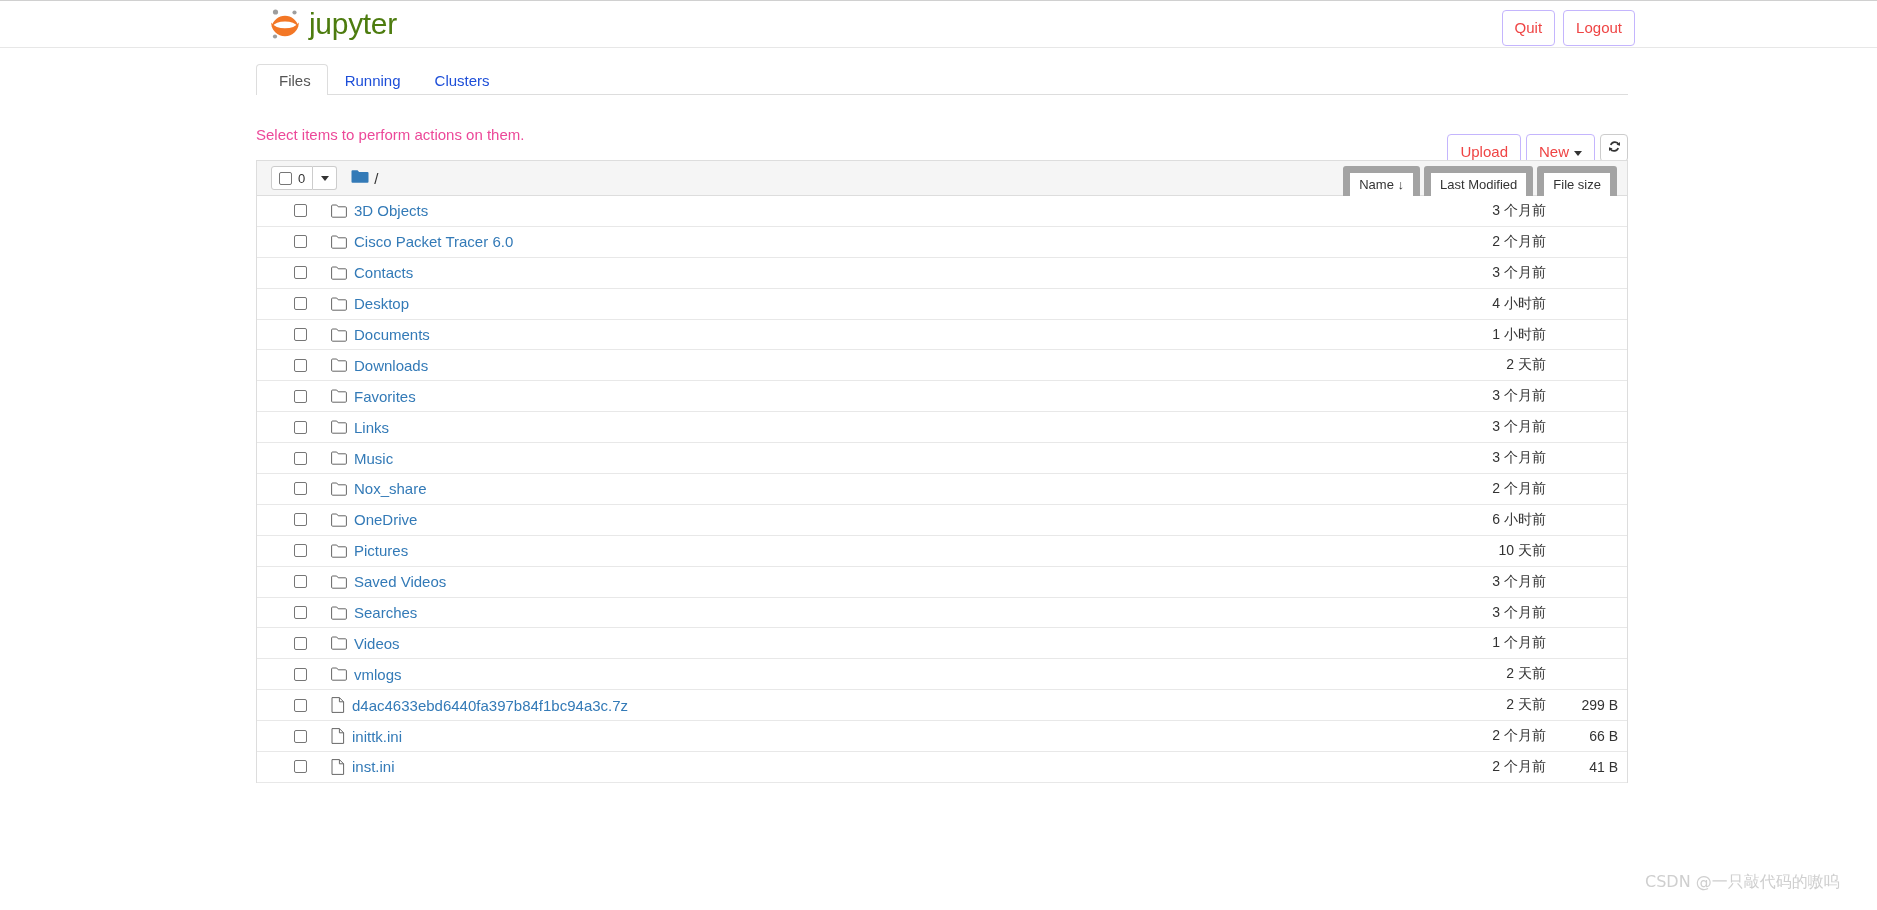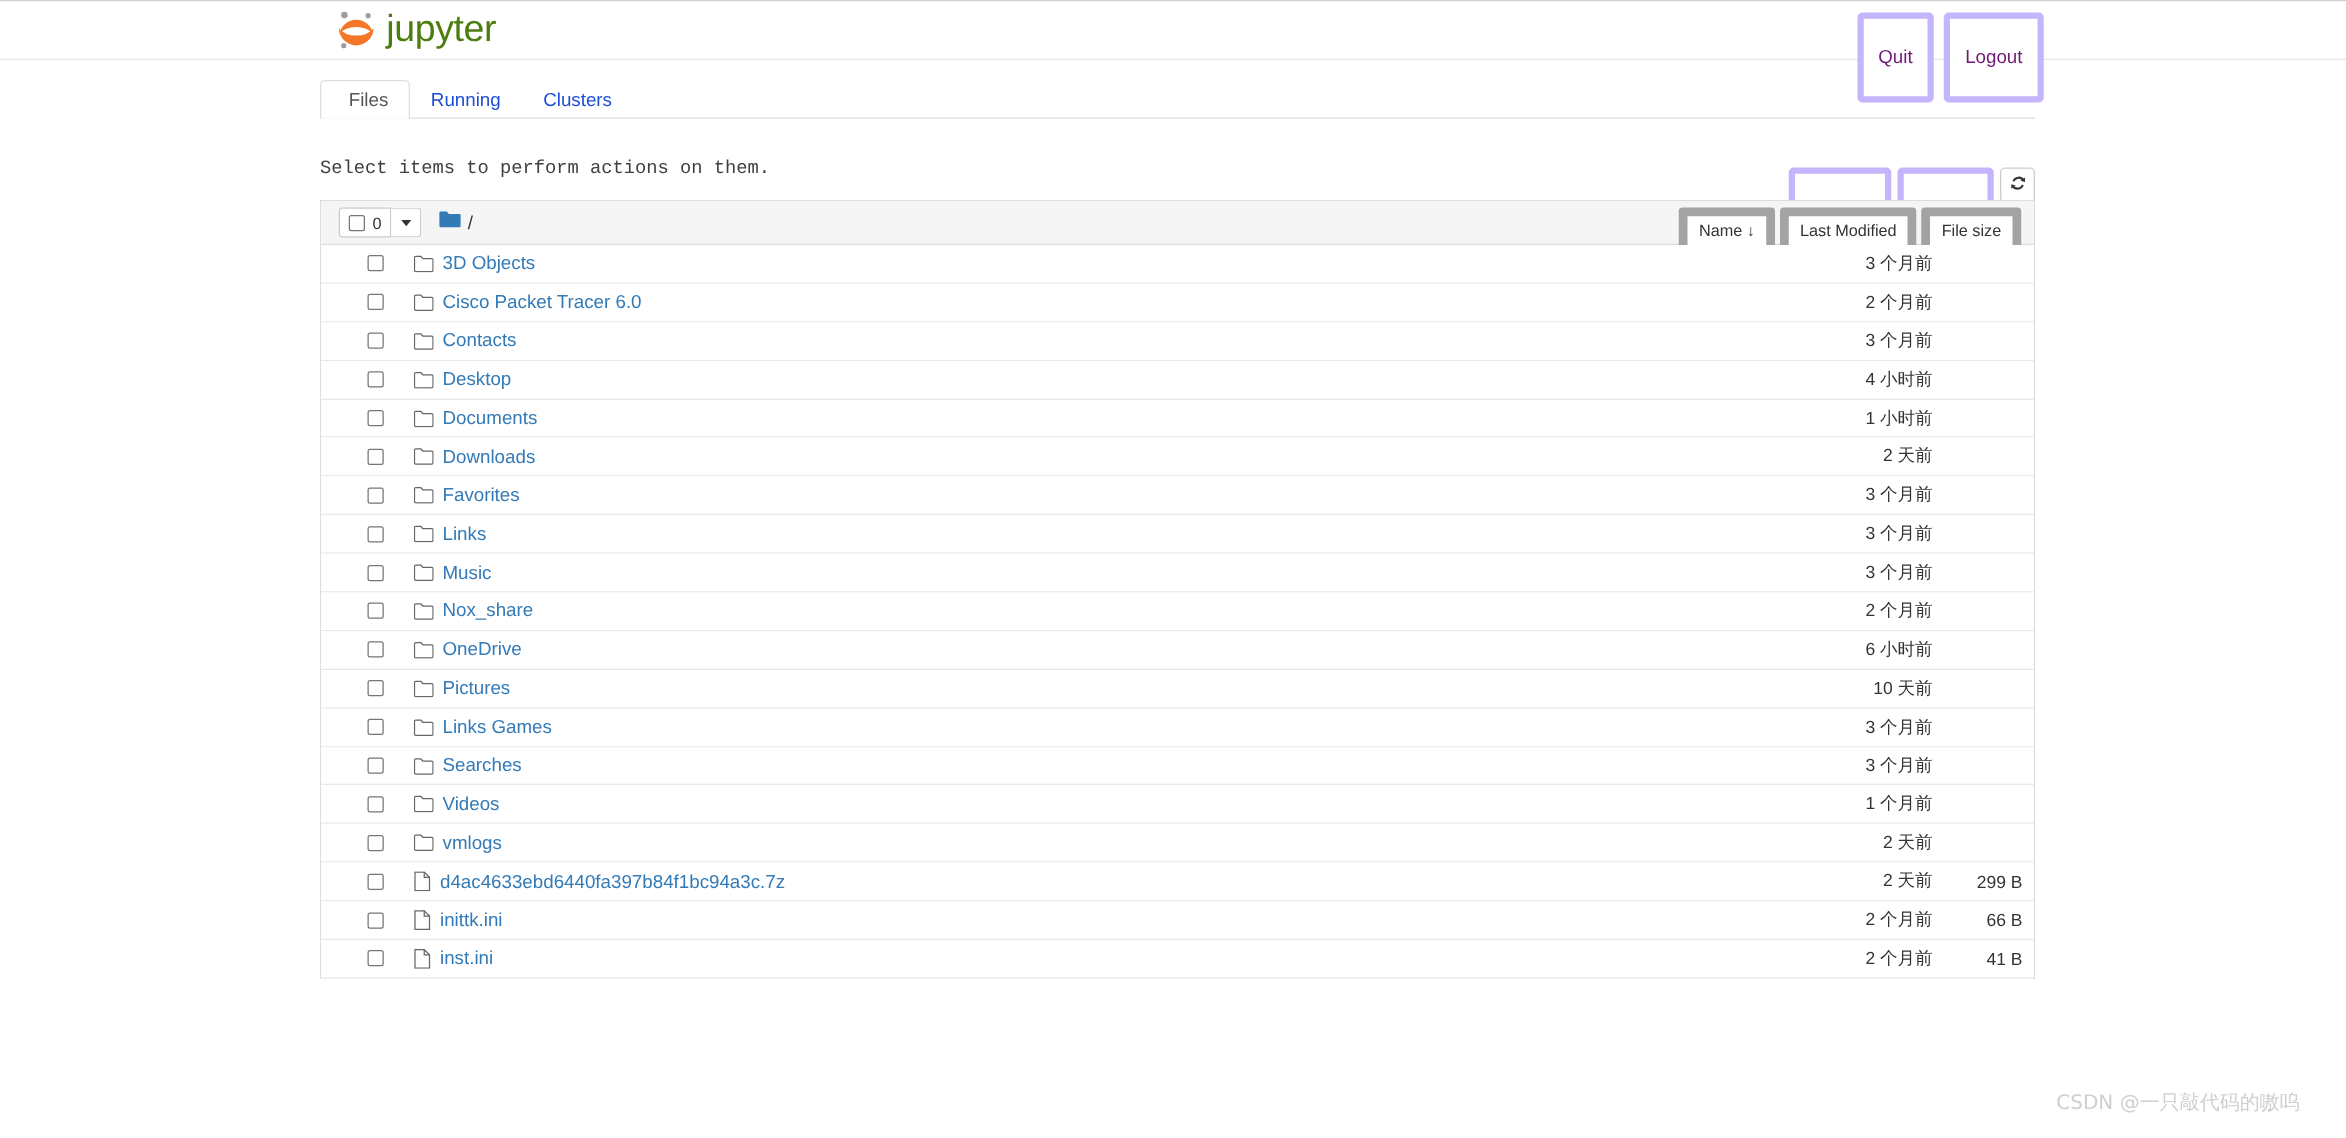--- a/index.html
+++ b/index.html
@@ -28,25 +28,25 @@
   .brand-text {
     font-size: 30px; color: #4d7c0f; letter-spacing: -0.3px;
     font-weight: 400; line-height: 30px;
   }
   .nav-right {
     position: absolute; right: 242px; top: 9px;
     display: flex; gap: 8px;
   }
   .btn {
     background: #ffffff;
-    border: 5px solid #c4b5fd;
+    border: 1px solid #c4b5fd;
     border-radius: 4px;
     font-size: 15px;
-    color: #701a75;
-    padding: 22px 12px;
+    color: #ef4444;
+    padding: 8px 12px;
     line-height: 18px;
     font-family: "Liberation Sans", sans-serif;
     cursor: pointer;
     white-space: nowrap;
   }
 
   
   .tabs {
     position: absolute; left: 256px; top: 65px; width: 1372px;
     height: 30px;
@@ -73,21 +73,21 @@
     border-bottom-color: #ffffff;
     padding-left: 22px;
   }
 
   
   .action-row {
     position: absolute; left: 256px; top: 122px; width: 1372px; height: 30px;
   }
   .action-text {
     position: absolute; left: 0; top: 4px;
-    font-size: 15px; color: #404040; font-family: Liberation Mono, monospace;
+    font-size: 15px; color: #ec4899;
   }
   .action-buttons {
     position: absolute; right: 0; top: 12px;
     display: flex; gap: 5px;
   }
   .icon-btn {
     background: #ffffff; border: 1px solid #cccccc; border-radius: 4px;
     width: 28px; height: 28px; display: flex; align-items: center;
     justify-content: center; cursor: pointer; padding: 0;
   }
@@ -394,21 +394,21 @@
         <span class="row-time">10 天前</span>
         <span class="row-size"></span>
       </div>
       <div class="row">
         <span class="row-cb"></span>
         <span class="row-icon">
           <svg width="16" height="14" viewBox="0 0 16 14">
             <path d="M0.6 2a1 1 0 0 1 1-1h4.1l1.5 1.8h7.2a1 1 0 0 1 1 1v8.4a1 1 0 0 1-1 1H1.6a1 1 0 0 1-1-1z" fill="none" stroke="#666" stroke-width="1"></path>
           </svg>
         </span>
-        <a class="row-name" href="#">Links Games</a>
+        <a class="row-name" href="#">Saved Videos</a>
         <span class="row-time">3 个月前</span>
         <span class="row-size"></span>
       </div>
       <div class="row">
         <span class="row-cb"></span>
         <span class="row-icon">
           <svg width="16" height="14" viewBox="0 0 16 14">
             <path d="M0.6 2a1 1 0 0 1 1-1h4.1l1.5 1.8h7.2a1 1 0 0 1 1 1v8.4a1 1 0 0 1-1 1H1.6a1 1 0 0 1-1-1z" fill="none" stroke="#666" stroke-width="1"></path>
           </svg>
         </span>

